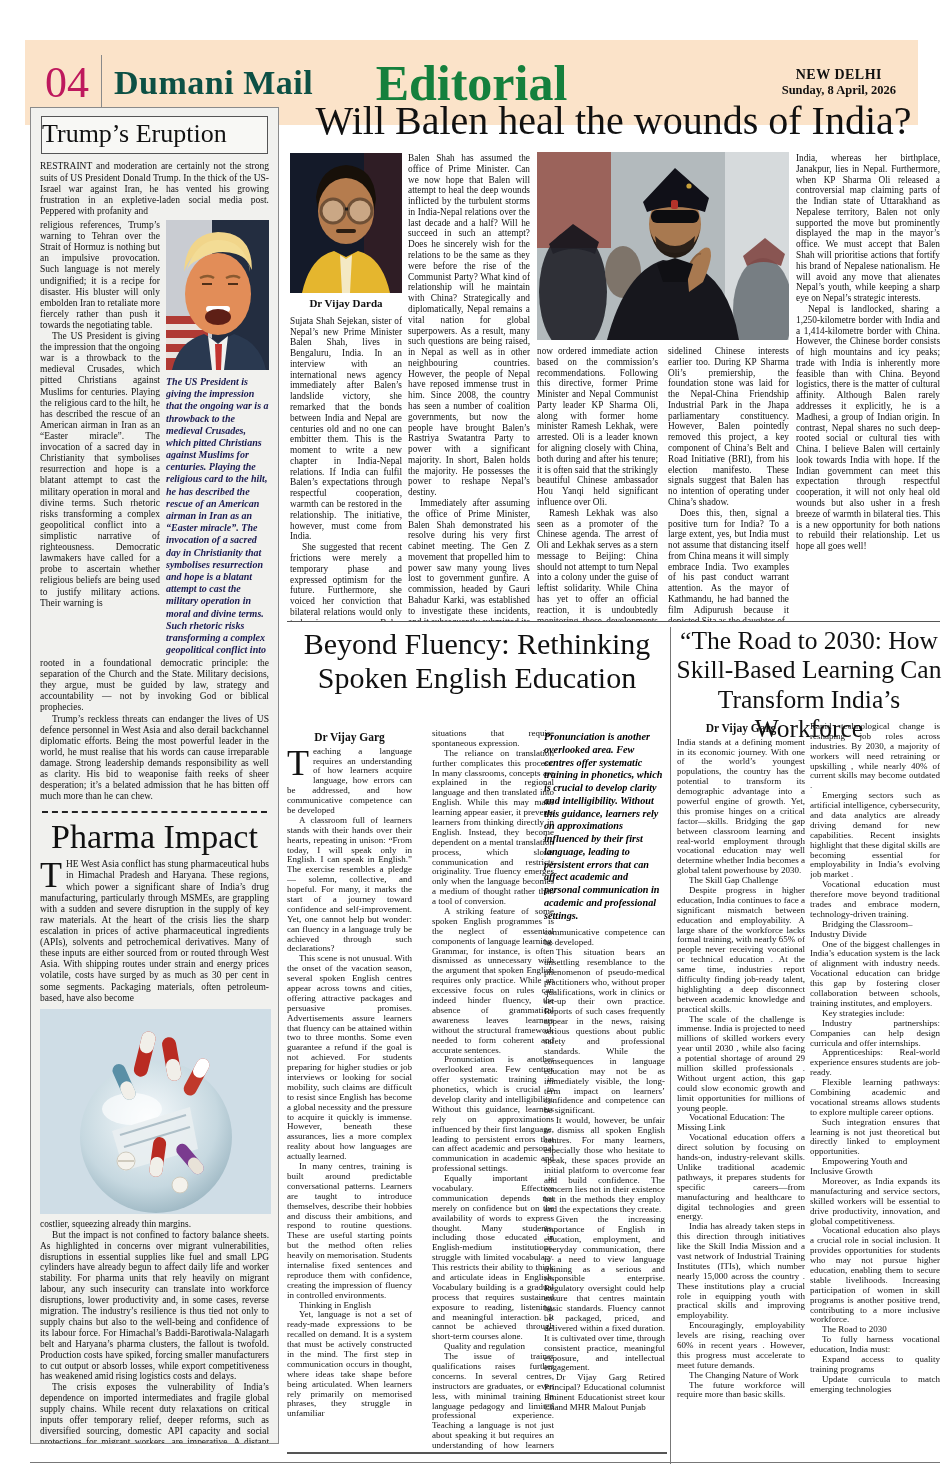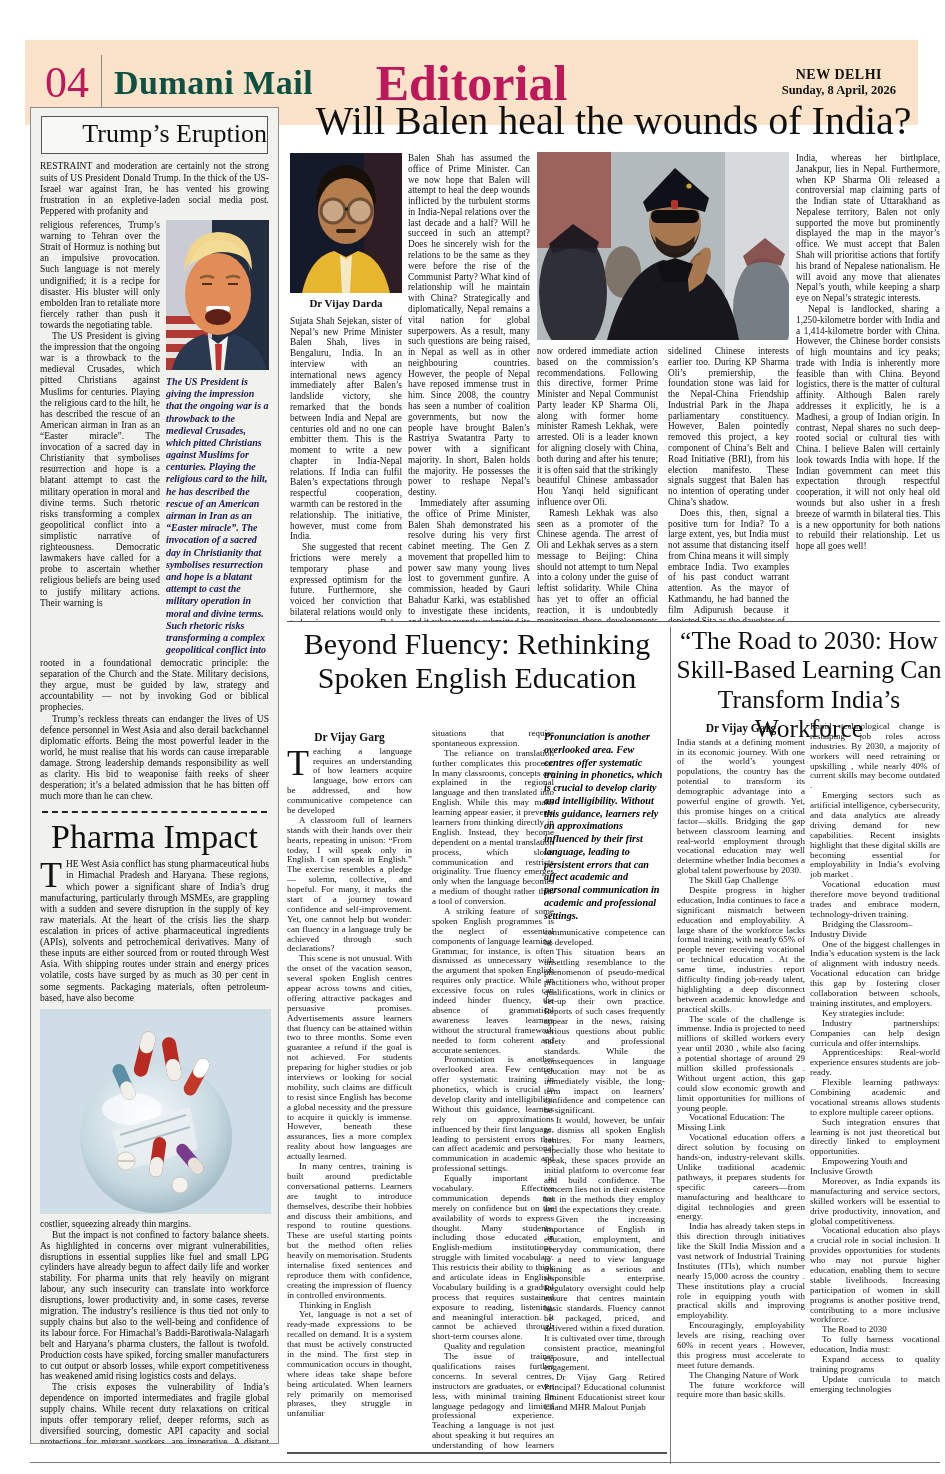--- a/index.html
+++ b/index.html
@@ -4,36 +4,36 @@
 <style>
   html,body{margin:0;padding:0;background:#e9e9e9;}
   #page{position:relative;width:945px;height:1474px;background:#ffffff;overflow:hidden;
         font-family:"Liberation Serif","DejaVu Serif",serif;color:#111;}
   .abs{position:absolute;}
   
   #header{left:25px;top:40px;width:893px;height:85px;background:#fbe3c9;display:flex;align-items:center;}
   #pageno{font-size:44px;color:#be185d;margin-left:20px;line-height:1;}
   .vbar{width:1px;height:56px;background:#8a8a8a;margin:0 12px;}
   #masthead{font-size:34px;font-weight:bold;color:#0d5044;letter-spacing:.5px;}
-  #section-title{position:absolute;left:0;right:0;text-align:center;font-size:50px;font-weight:bold;color:#be185d;pointer-events:none;}
+  #section-title{position:absolute;left:0;right:0;text-align:center;font-size:50px;font-weight:bold;color:#15803d;pointer-events:none;}
   #dateline{margin-left:auto;margin-right:22px;text-align:center;font-weight:bold;}
   #dateline .city{font-size:14px;letter-spacing:.5px;}
   #dateline .date{font-size:12.5px;}
   
   .p{margin:0;text-align:justify;text-indent:12px;}
   .cont{text-indent:0;}
   .dropcap{text-indent:0;}
   .dropcap::first-letter{float:left;font-size:36px;line-height:.82;padding:2px 4px 0 0;}
   .subhead{text-indent:12px;text-align:left;}
   .byline{text-indent:0;text-align:center;font-weight:bold;font-size:11.5px;margin:0 0 3px;}
   .tagline{text-indent:12px;}
   
   #leftbox{left:30px;top:107px;width:249px;height:1337px;border:1px solid #8a8a8a;background:#f1f1ee;
            padding:8px 9px;box-sizing:border-box;overflow:hidden;font-size:9.5px;line-height:1.17;}
-  #trump-title-box{border:1px solid #555;background:#f8f8f5;text-align:right;font-size:26px;padding:2px 0 4px;margin:0 1px 7px;}
+  #trump-title-box{border:1px solid #555;background:#f8f8f5;text-align:left;font-size:26px;padding:2px 0 4px;margin:0 1px 7px;}
   .trump-row{display:flex;gap:6px;height:438px;overflow:hidden;margin-top:3px;}
   .trump-left{width:120px;overflow:hidden;}
   .trump-right{flex:1;overflow:hidden;}
   .photo{display:block;}
   .pullquote{font-weight:bold;font-style:italic;font-size:10px;line-height:1.22;color:#1a1a50;margin-top:6px;}
   .dashed{border-top:2px dashed #222;margin:9px 2px 7px;}
   #pharma-title{text-align:center;font-size:34px;margin:0 0 5px;line-height:1;}
   .pharma-rest{font-size:9.4px;line-height:1.16;}
   
   #balen-title{left:287px;top:100px;width:653px;text-align:center;font-size:40px;line-height:1.05;white-space:nowrap;}

